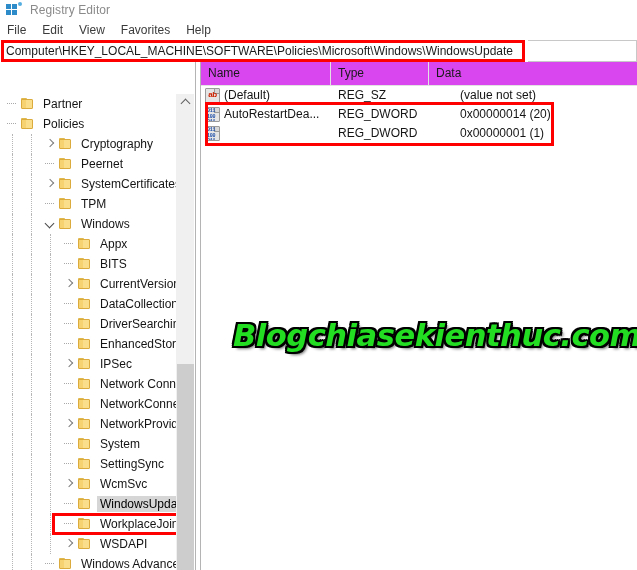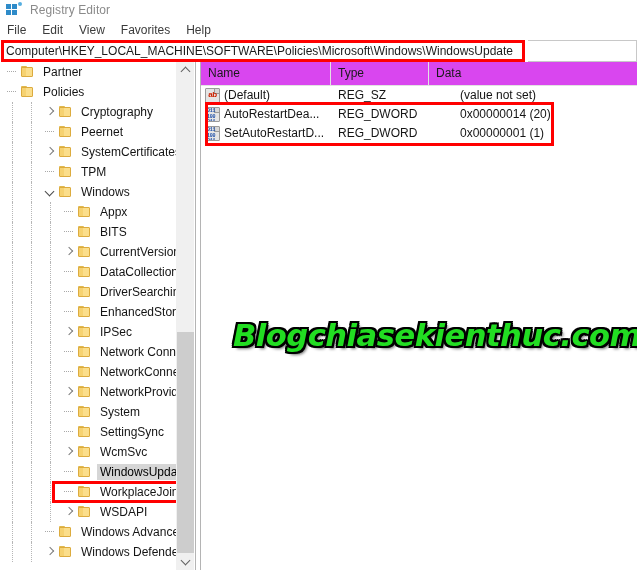--- a/index.html
+++ b/index.html
@@ -119,20 +119,21 @@
   }
 
   
   #tree-pane {
     position: relative;
     width: 194px;
     flex: 0 0 194px;
     background: #ffffff;
     overflow: hidden;
     border-right: 1px solid #ffffff;
+    margin-top: 32px;
   }
   #tree-scroll {
     position: absolute;
     left: 0; top: 0;
     width: 194px;
     height: 508px;
     overflow: hidden;
   }
   .trow {
     height: 20px;
@@ -772,21 +773,20 @@
           <div class="lcell c-data">0x00000014 (20)</div>
         </div>
         <div class="lrow">
           <div class="lcell c-name">
             <span class="vicon dw">
               <span class="fold"></span>
               <span class="bits">011
 100
 011</span>
             </span>
-            <span>SetAutoRestartD...</span>
           </div>
           <div class="lcell c-type">REG_DWORD</div>
           <div class="lcell c-data">0x00000001 (1)</div>
         </div>
       </div>
     <div id="list-redbox" style="left: 4px; top: 40px; width: 349px; height: 44px;"></div>
   </div>
 </div>
 
 <div id="watermark">Blogchiasekienthuc.com</div>

